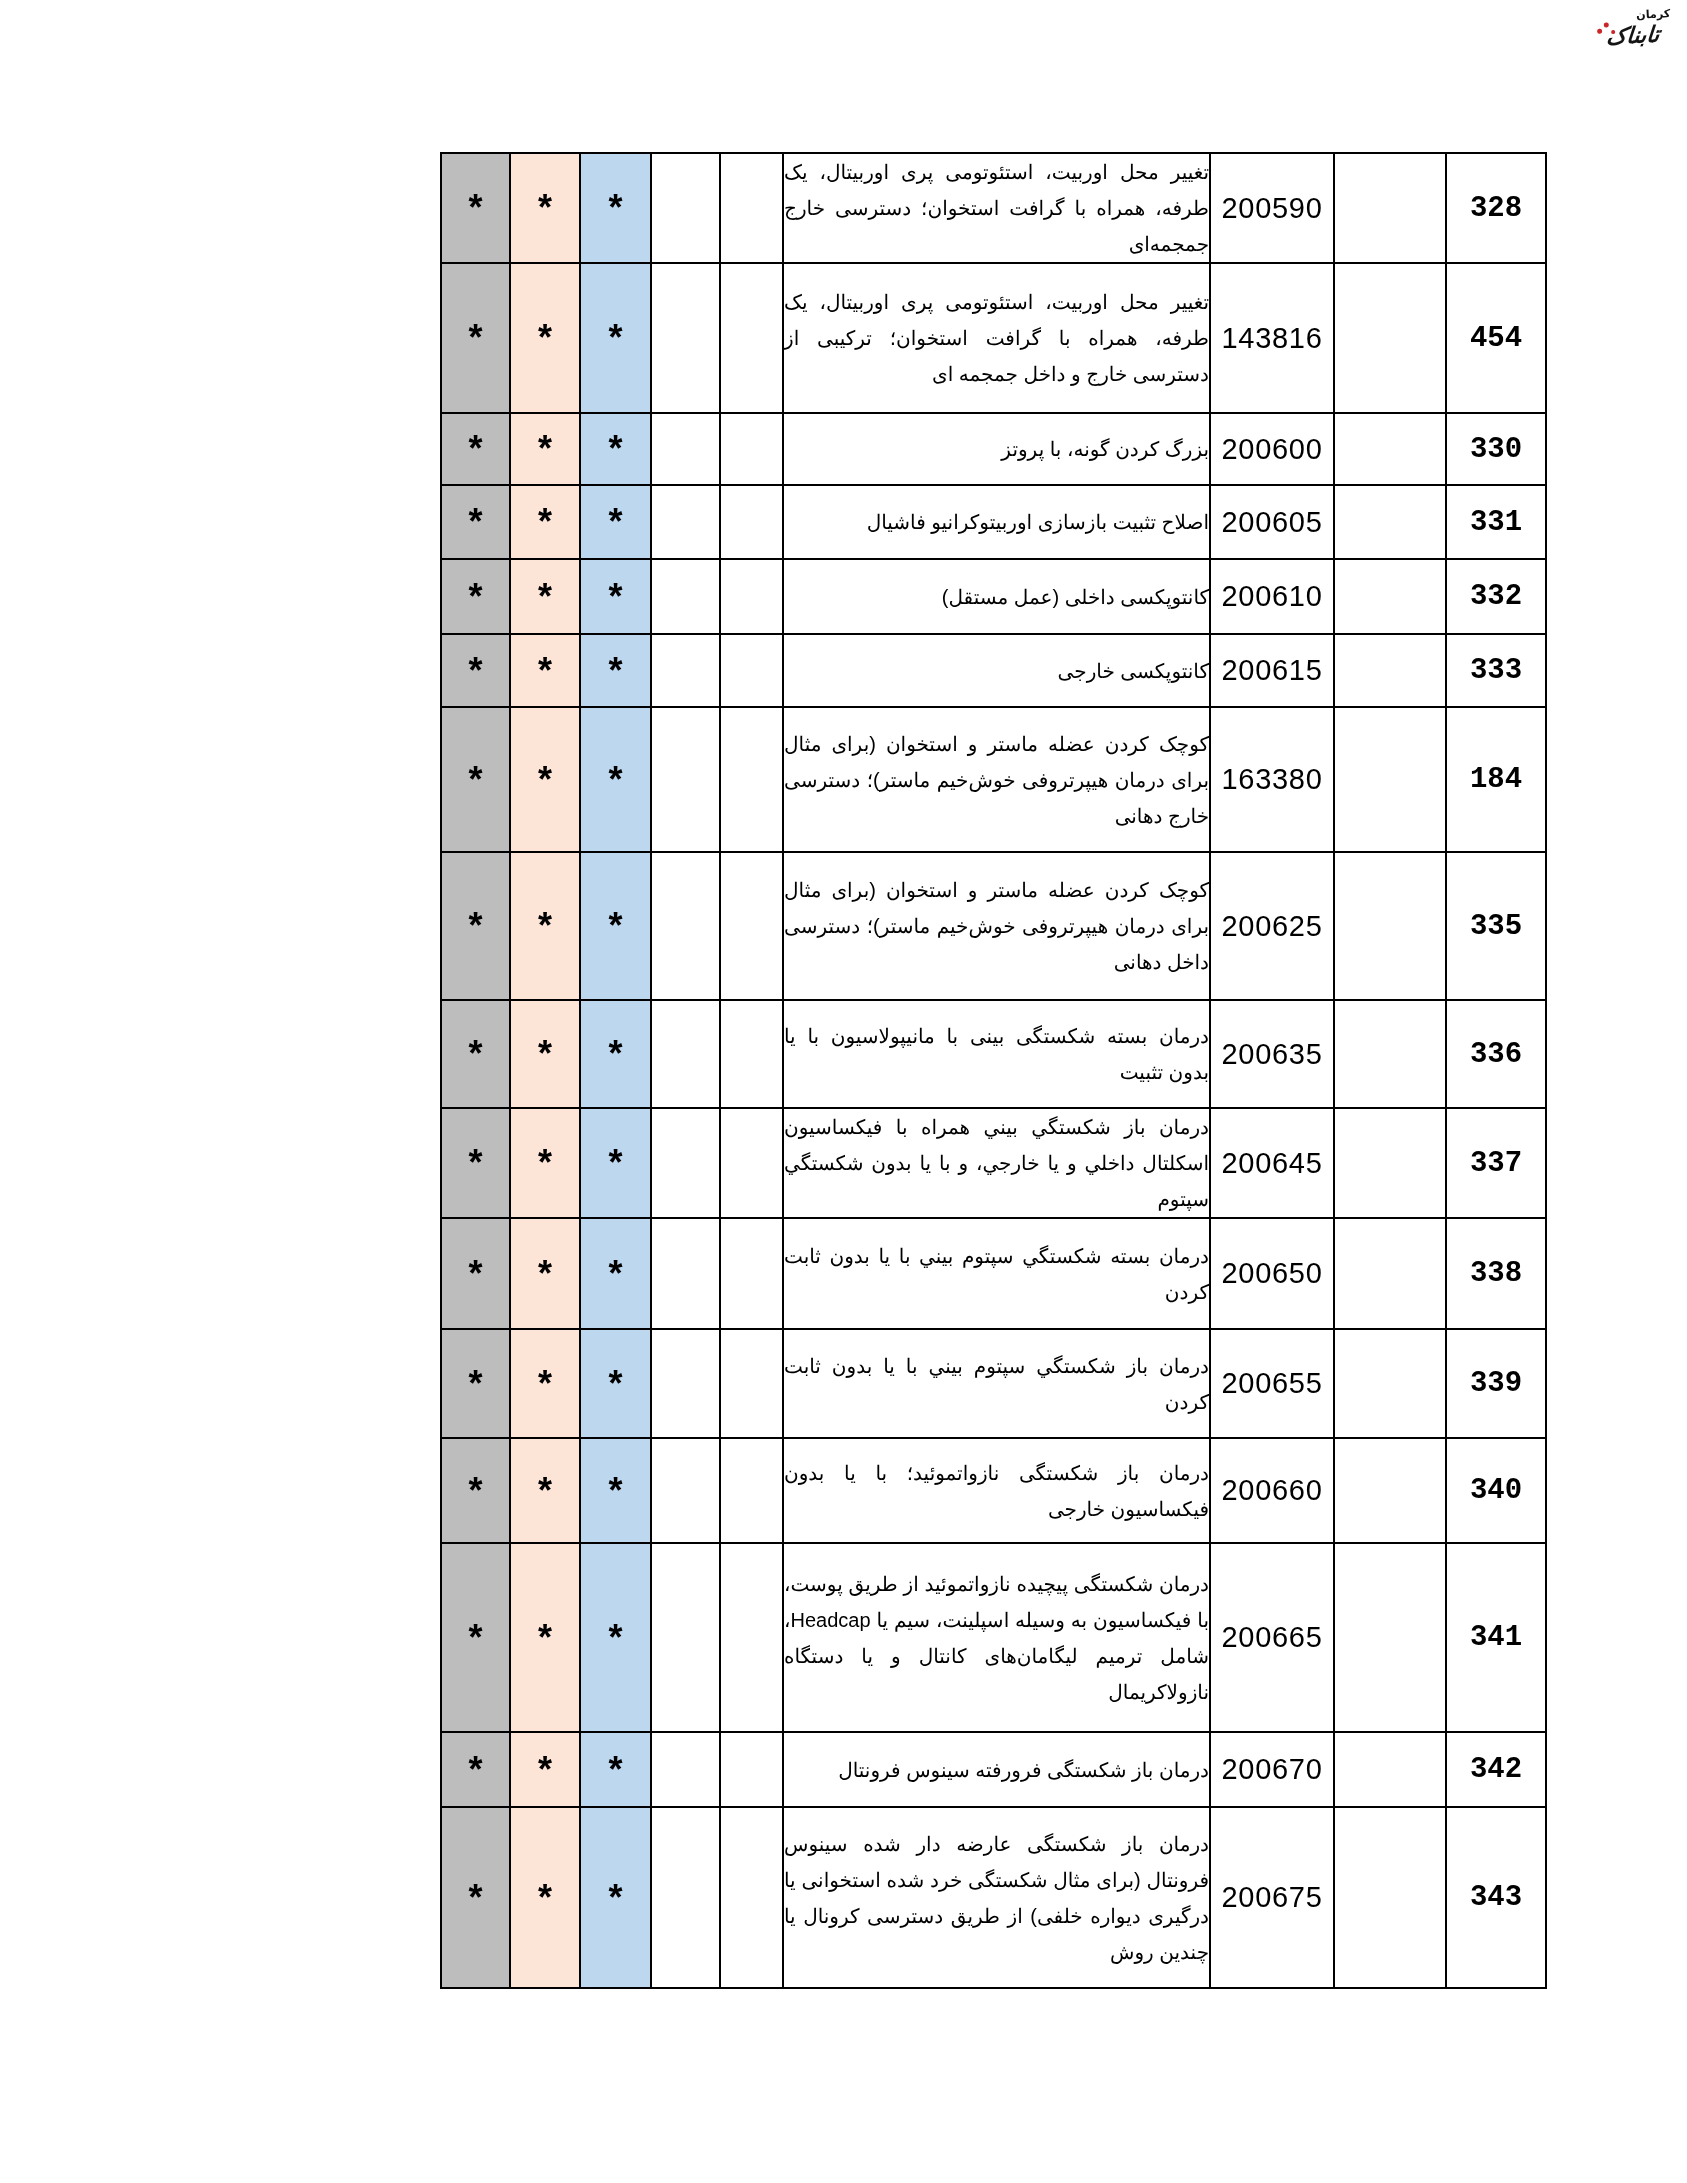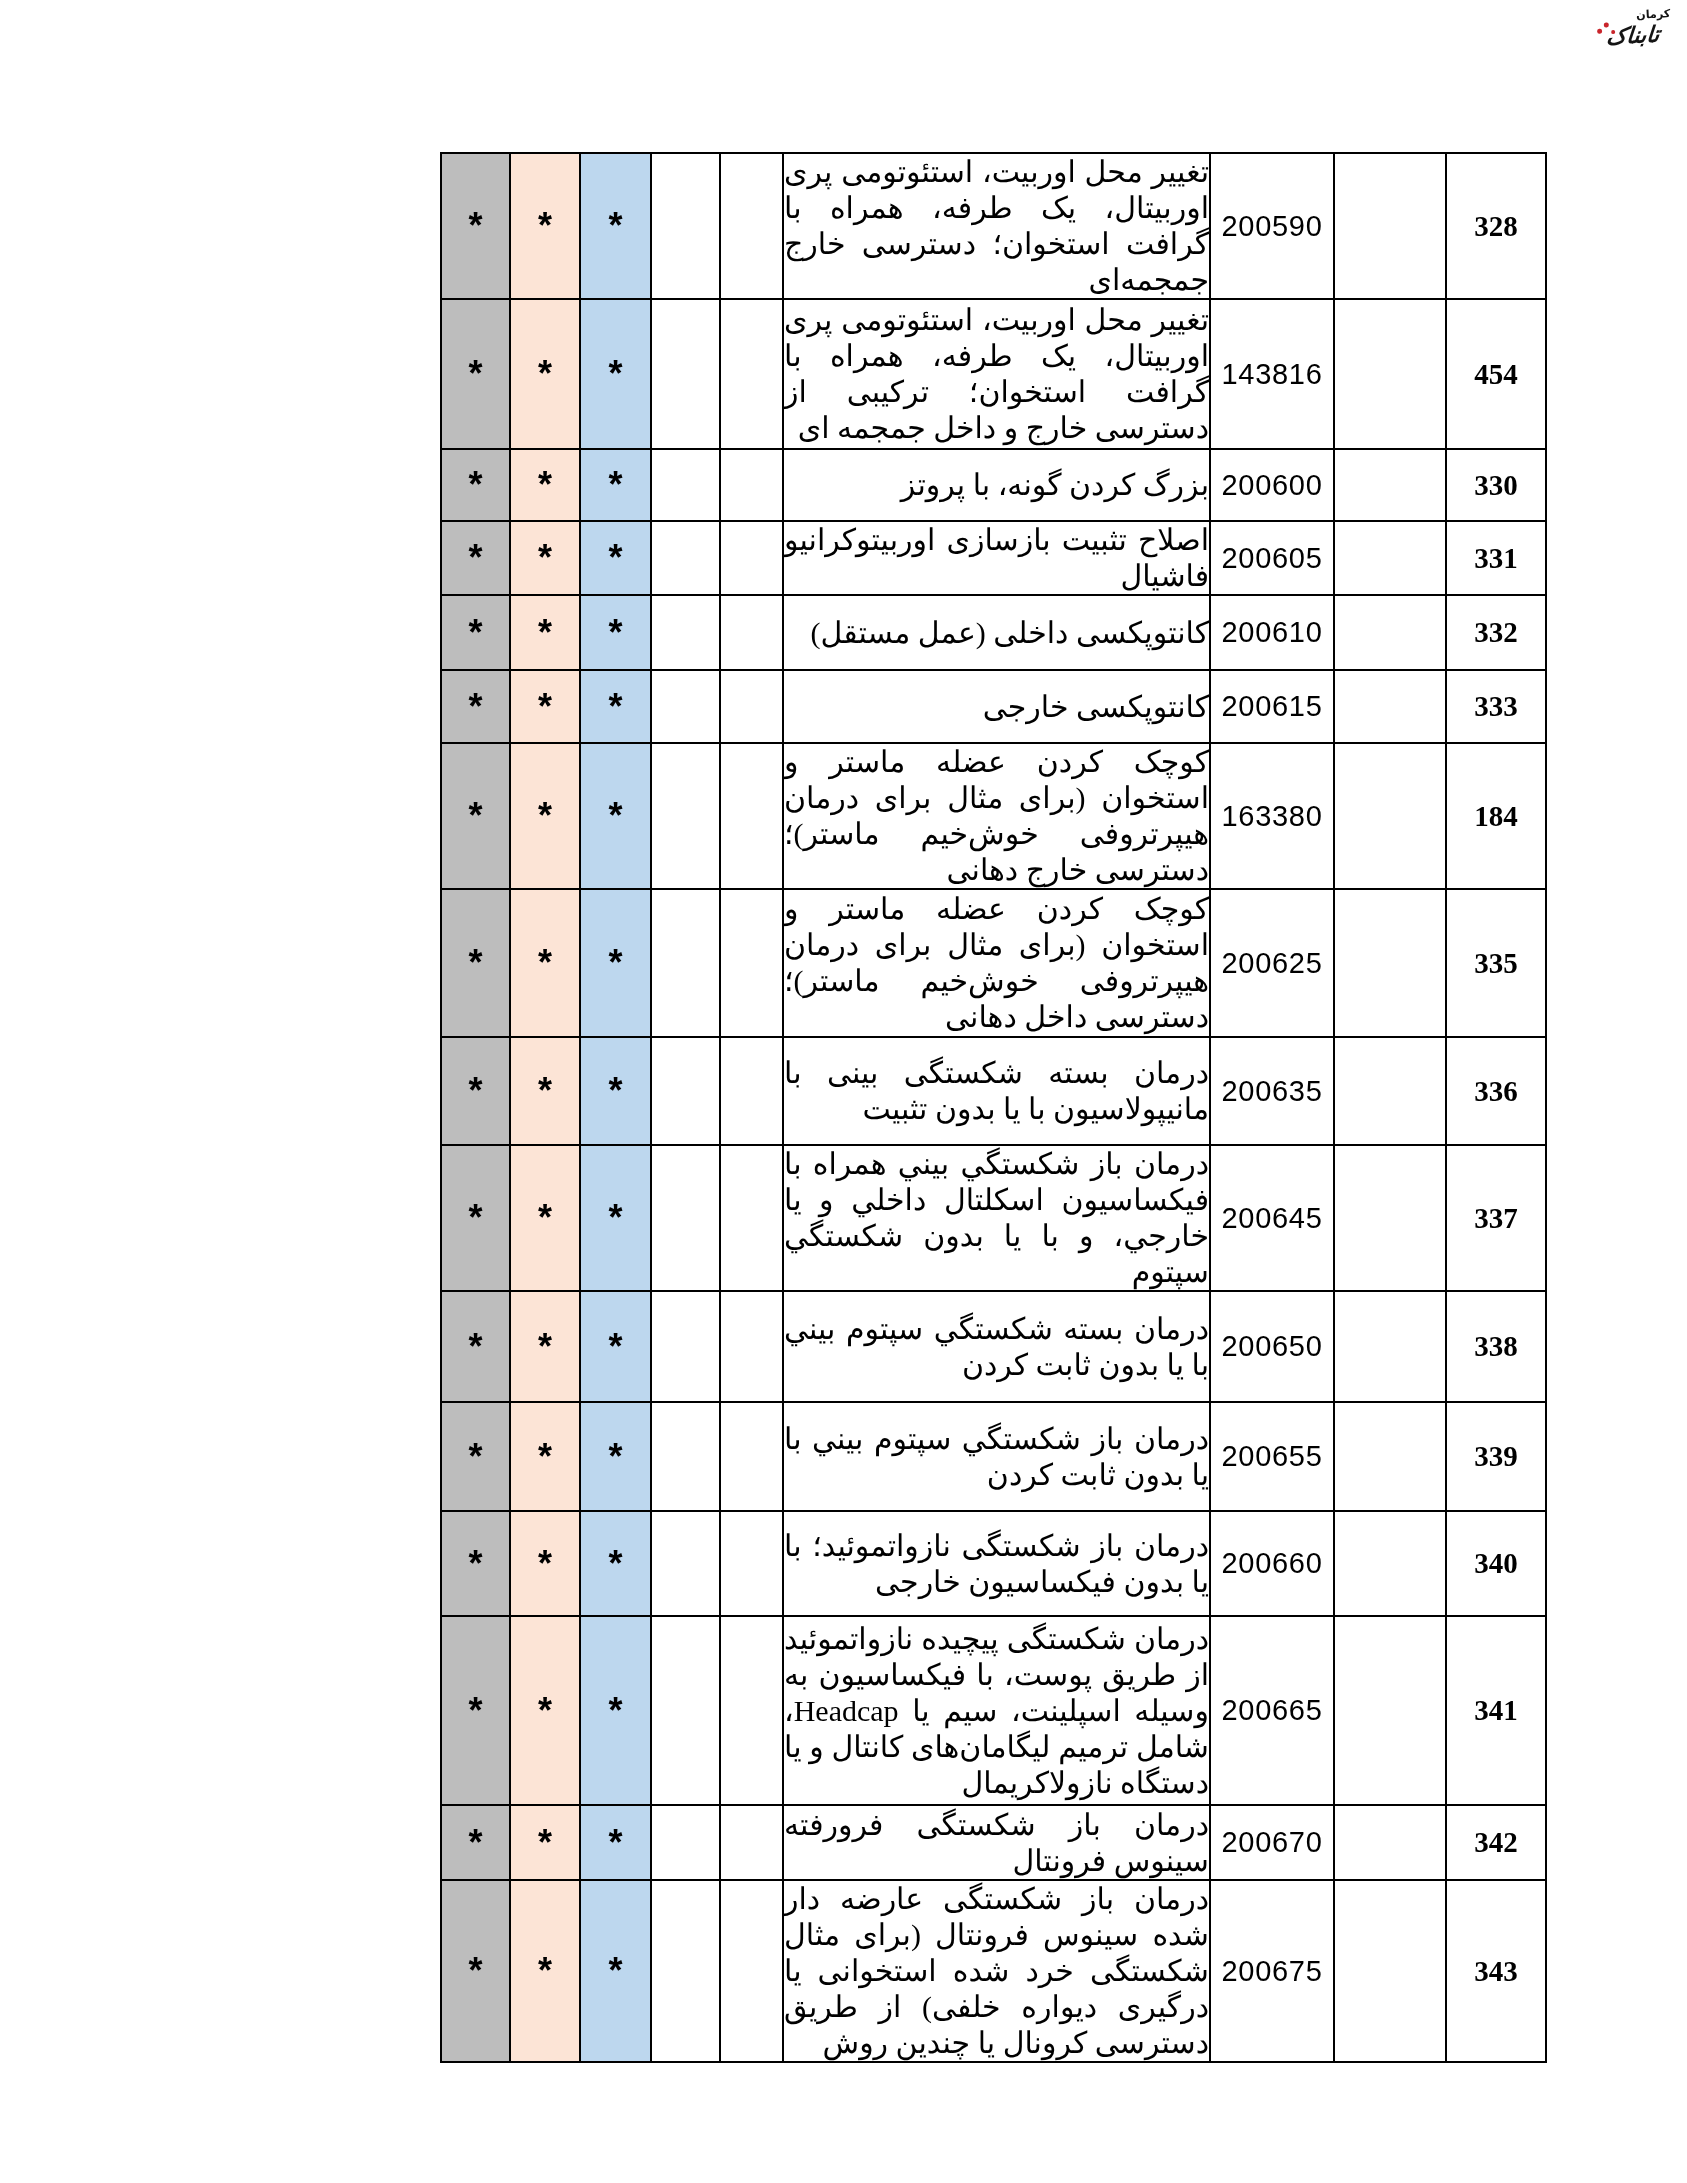--- a/index.html
+++ b/index.html
@@ -74,35 +74,35 @@
   col.w-gap  {width:112px;}
   col.w-code {width:124px;}
   col.w-desc {width:427px;}
   col.w-nar1 {width:63px;}
   col.w-nar2 {width:69px;}
   col.w-blue {width:71px;}
   col.w-peach{width:70px;}
   col.w-gray {width:69px;}
 
   .cell-num{
-    font-family:Liberation Serif, serif;
+    font-family:Liberation Mono, monospace;
     font-size:29px;
     font-weight:700;
     text-align:center;
   }
   .cell-code{
     font-family:Liberation Sans, sans-serif;
     font-size:29px;
     font-weight:400;
     text-align:center;
     letter-spacing:0.7px;
   }
   .cell-desc{
-    font-family:Liberation Serif, serif;
-    font-size:30px;
+    font-family:Liberation Sans, sans-serif;
+    font-size:20px;
     line-height:36px;
     text-align:justify;
     text-align-last:right;
     padding:5.3px 6.6px;
   }
   .cell-star{
     font-family:"Liberation Sans",sans-serif;
     font-size:36px;
     font-weight:700;
     text-align:center;

